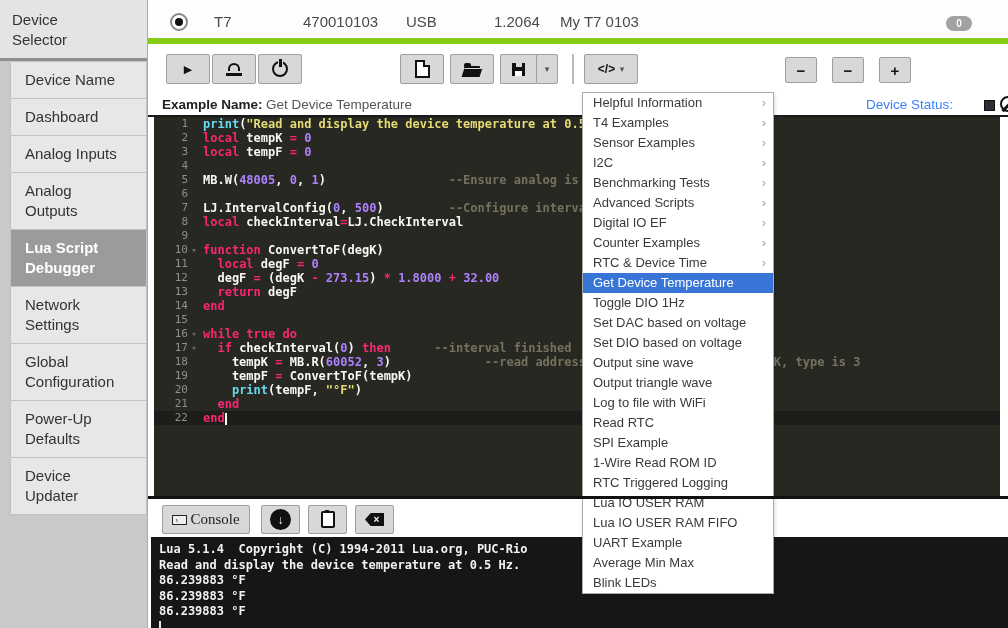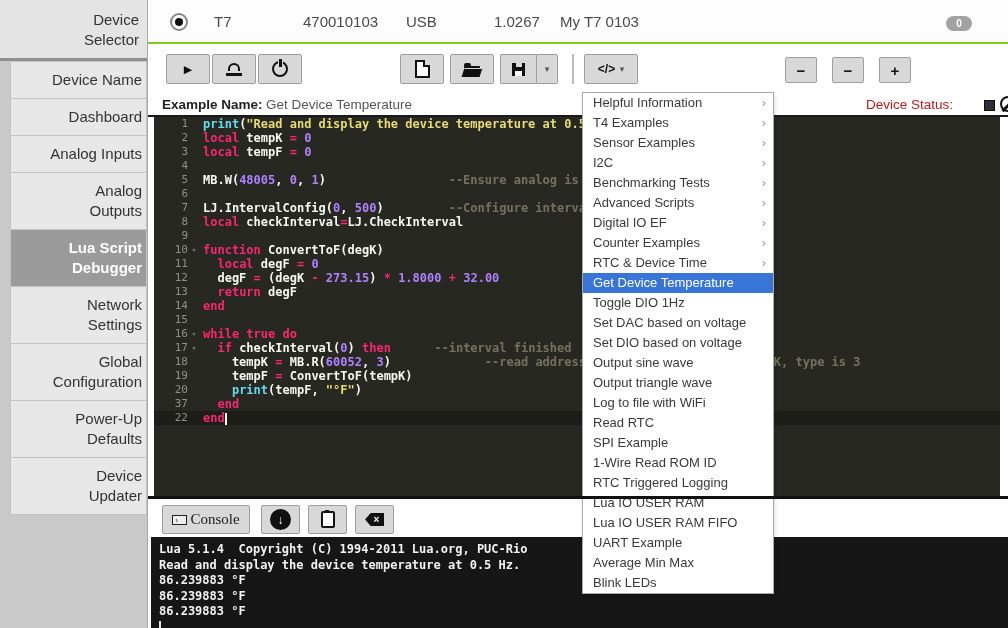--- a/index.html
+++ b/index.html
@@ -1,30 +1,30 @@
 <!DOCTYPE html>
 <html><head>
 <meta charset="utf-8">
 <style>
   html,body{margin:0;padding:0;background:#fff;}
   #app{position:relative;width:1008px;height:628px;background:#fff;overflow:hidden;
        font-family:"Liberation Sans",sans-serif;color:#444;}
 
   
-  #sidebar{position:absolute;left:0;top:0;width:148px;height:628px;background:#c9c9c9;border-right:1px solid #aaa;box-sizing:border-box;text-align:right;}
+  #sidebar{position:absolute;left:0;top:0;width:148px;height:628px;background:#c9c9c9;border-right:1px solid #aaa;box-sizing:border-box;}
   #selector-tile{background:#e4e4e4;border-bottom:3px solid #8f8f8f;padding:10px 8px 10px 12px;
        font-size:15px;line-height:20px;color:#333;white-space:pre-line;height:38px;}
   #side-items{margin-left:10px;}
   .side-item{background:#e7e7e7;border:1px solid #c2c2c2;border-top:none;padding:8px 4px 8px 14px;
        font-size:15px;line-height:20px;color:#333;white-space:pre-line;}
   .side-item:first-child{border-top:1px solid #c2c2c2;}
   .side-item.selected{background:#9b9b9b;color:#fff;font-weight:bold;}
 
   
-  #topbar{position:absolute;left:148px;top:0;width:860px;height:44px;background:#fdfdfd;border-bottom:2px solid #84cc16;box-sizing:border-box;}
+  #topbar{position:absolute;left:148px;top:0;width:860px;height:44px;background:#fdfdfd;border-bottom:6px solid #84cc16;box-sizing:border-box;}
   .tb-item{position:absolute;top:13px;font-size:15px;color:#4a4a4a;}
   #radio-outer{position:absolute;left:22px;top:13px;width:14px;height:14px;border:2px solid #888;border-radius:50%;background:#fff;}
   #radio-outer .dot{position:absolute;left:3px;top:3px;width:8px;height:8px;border-radius:50%;background:#111;}
   #conn-badge{position:absolute;left:798px;top:16px;width:26px;height:15px;background:#a2a2a2;border-radius:8px;
        color:#fff;font-size:10px;font-weight:bold;text-align:center;line-height:15px;}
 
   
   #toolbar{position:absolute;left:148px;top:44px;width:860px;height:50px;background:#fff;}
   .btn{position:absolute;top:10px;height:30px;background:#d8d8d8;border:1px solid #9e9e9e;border-radius:2px;
        box-sizing:border-box;display:flex;align-items:center;justify-content:center;color:#111;}
@@ -47,21 +47,21 @@
   .floppy:before{content:'';position:absolute;top:0;left:3.5px;width:6px;height:4px;background:#d8d8d8;}
   .floppy:after{content:'';position:absolute;bottom:0;left:3px;width:7px;height:5px;background:#fff;}
   .chev{font-size:9px;color:#555;}
   .code-glyph{font-size:12px;font-weight:bold;letter-spacing:0;}
   .mp-glyph{font-size:15px;font-weight:bold;line-height:1;}
 
   
   #example-row{position:absolute;left:148px;top:94px;width:860px;height:22px;background:#fff;font-size:13.5px;}
   #example-label{position:absolute;left:14px;top:3px;font-weight:bold;color:#222;}
   #example-name{position:absolute;left:118px;top:3px;color:#555;}
-  #device-status{position:absolute;left:718px;top:3px;color:#b91c1c;}
+  #device-status{position:absolute;left:718px;top:3px;color:#3b82f6;}
   .sq-icon{position:absolute;left:836px;top:6px;width:9px;height:9px;background:#2e2e38;border:1px solid #111;}
   .nosym{position:absolute;left:852px;top:2px;width:12px;height:12px;border:2px solid #111;border-radius:50%;}
   .nosym:after{content:'';position:absolute;left:-2px;top:5.5px;width:16px;height:2.5px;background:#111;transform:rotate(-45deg);}
 
   .hline1{position:absolute;left:148px;top:115px;width:860px;height:2px;background:#1a1a1a;z-index:10;}
   .hline2{position:absolute;left:148px;top:496px;width:860px;height:3px;background:#111;z-index:60;}
 
   
   #editor{position:absolute;left:154px;top:117px;width:846px;height:379px;background:#272822;overflow:hidden;z-index:5;
         font-family:"DejaVu Sans Mono","Liberation Mono",monospace;font-size:12px;font-weight:bold;}
@@ -128,21 +128,21 @@
       </div>
   </div>
 
   <div id="topbar">
     <div id="radio-outer">
         <div class="dot"></div>
       </div>
     <div class="tb-item" style="left:66px;">T7</div>
     <div class="tb-item" style="left:155px;">470010103</div>
     <div class="tb-item" style="left:258px;">USB</div>
-    <div class="tb-item" style="left:346px;">1.0267</div>
+    <div class="tb-item" style="left:346px;">1.2064</div>
     <div class="tb-item" style="left:412px;">My T7 0103</div>
     <div id="conn-badge">0</div>
   </div>
 
   <div id="toolbar">
     <div class="btn" style="left:18px;width:44px;">
       <span class="play-glyph">▶</span>
     </div>
     <div class="btn" style="left:64px;width:44px;">
       <span class="dome-wrap">
@@ -214,21 +214,21 @@
       <div class="cl"><span class="gut">11</span><span class="foldmark"></span><span class="ct">  <span class="kw">local</span> degF <span class="op">=</span> <span class="num">0</span></span></div>
       <div class="cl"><span class="gut">12</span><span class="foldmark"></span><span class="ct">  degF <span class="op">=</span> (degK <span class="op">-</span> <span class="num">273.15</span>) <span class="op">*</span> <span class="num">1.8000</span> <span class="op">+</span> <span class="num">32.00</span></span></div>
       <div class="cl"><span class="gut">13</span><span class="foldmark"></span><span class="ct">  <span class="kw">return</span> degF</span></div>
       <div class="cl"><span class="gut">14</span><span class="foldmark"></span><span class="ct"><span class="kw">end</span></span></div>
       <div class="cl"><span class="gut">15</span><span class="foldmark"></span><span class="ct"></span></div>
       <div class="cl"><span class="gut">16</span><span class="foldmark">▾</span><span class="ct"><span class="kw">while</span> <span class="kw">true</span> <span class="kw">do</span></span></div>
       <div class="cl"><span class="gut">17</span><span class="foldmark">▾</span><span class="ct">  <span class="kw">if</span> checkInterval(<span class="num">0</span>) <span class="kw">then</span>      <span class="com">--interval finished</span></span></div>
       <div class="cl"><span class="gut">18</span><span class="foldmark"></span><span class="ct">    tempK <span class="op">=</span> MB.R(<span class="num">60052</span>, <span class="num">3</span>)             <span class="com">--read address 60052 TEMPERATURE_DEVICE_K, type is 3</span></span></div>
       <div class="cl"><span class="gut">19</span><span class="foldmark"></span><span class="ct">    tempF <span class="op">=</span> ConvertToF(tempK)</span></div>
       <div class="cl"><span class="gut">20</span><span class="foldmark"></span><span class="ct">    <span class="fn">print</span>(tempF, <span class="str">"°F"</span>)</span></div>
-      <div class="cl"><span class="gut">37</span><span class="foldmark"></span><span class="ct">  <span class="kw">end</span></span></div>
+      <div class="cl"><span class="gut">21</span><span class="foldmark"></span><span class="ct">  <span class="kw">end</span></span></div>
       <div class="cl active"><span class="gut">22</span><span class="foldmark"></span><span class="ct"><span class="kw">end</span><span class="cursor"></span></span></div>
     </div>
 
   <div class="hline2"></div>
 
   <div id="console-bar">
     <div class="cbtn" style="left:14px;width:88px;">
       <span class="term-icon">›</span>
       <span id="console-btn-label">Console</span>
     </div>

